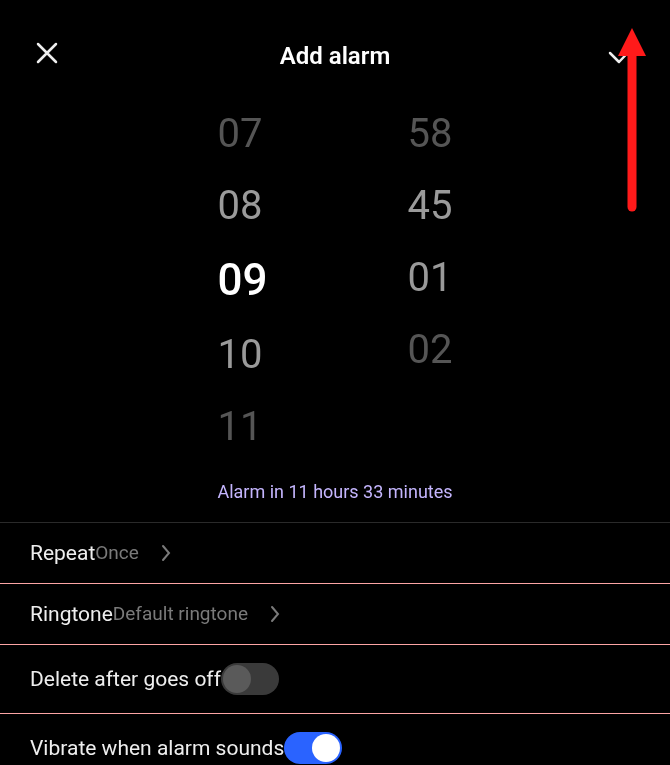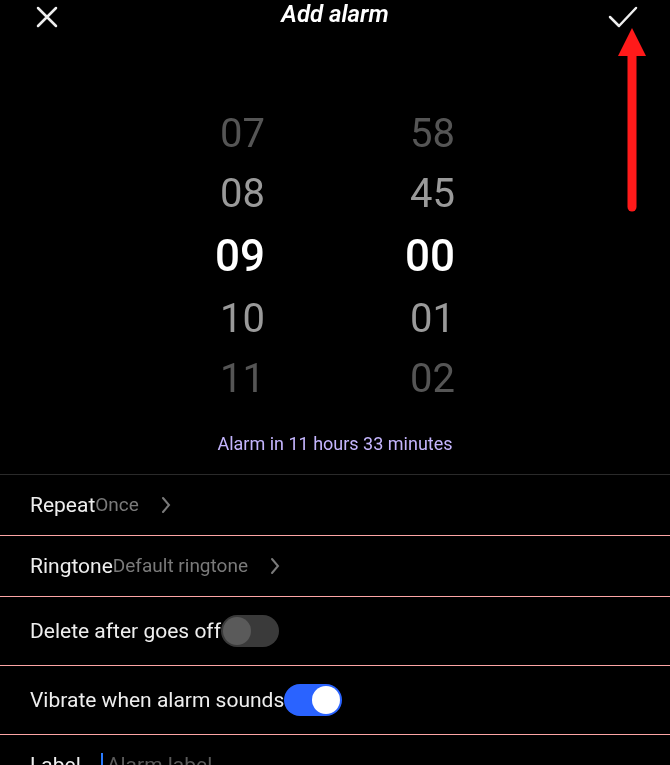--- a/index.html
+++ b/index.html
@@ -3,31 +3,31 @@
   <meta charset="utf-8">
   <style>
     * { box-sizing: border-box; margin: 0; padding: 0; }
     body {
       width: 670px; height: 765px;
       background: #000; color: #fff;
       font-family: -apple-system, BlinkMacSystemFont, "Segoe UI", Roboto, Helvetica, Arial, sans-serif;
       overflow: hidden; position: relative;
     }
     .topbar {
-      height: 70px; display: flex; align-items: flex-start;
-      justify-content: space-between; padding: 0 30px; font-style: italic;
+      height: 70px; display: flex; align-items: flex-end;
+      justify-content: space-between; padding: 0 30px;
     }
     .icon-btn { width: 34px; height: 34px; display:flex; align-items:center; justify-content:center; cursor:pointer; }
     .title { font-size: 24px; font-weight: 600; text-align:center; flex:1; }
 
     .wheels {
       display:flex; justify-content:center; gap:140px;
       margin-top: 40px;
     }
-    .wheel { display:flex; flex-direction:column; align-items:flex-end; gap:12px; }
+    .wheel { display:flex; flex-direction:column; align-items:flex-start; gap:24px; }
     .wheel .tick { font-size: 40px; color:#555; line-height:1.2; }
     .wheel .tick.near { color:#9a9a9a; }
     .wheel .tick.sel { color:#fff; font-weight:500; font-size:44px; }
 
     .countdown {
       text-align:center; color:#c4b5fd; font-size:18px;
       margin: 30px 0 20px;
     }
 
     .rows { border-top: 1px solid #2a2a2a; }
@@ -76,21 +76,20 @@
   <div class="wheel">
     <div class="tick">07</div>
     <div class="tick near">08</div>
     <div class="tick sel">09</div>
     <div class="tick near">10</div>
     <div class="tick">11</div>
   </div>
   <div class="wheel">
     <div class="tick">58</div>
     <div class="tick near">45</div>
-    <div class="tick sel">00</div>
     <div class="tick near">01</div>
     <div class="tick">02</div>
   </div>
 </div>
 
 <div class="countdown">Alarm in 11 hours 33 minutes</div>
 
 <div class="rows">
   <div class="row">
     <span class="lbl">Repeat</span>

